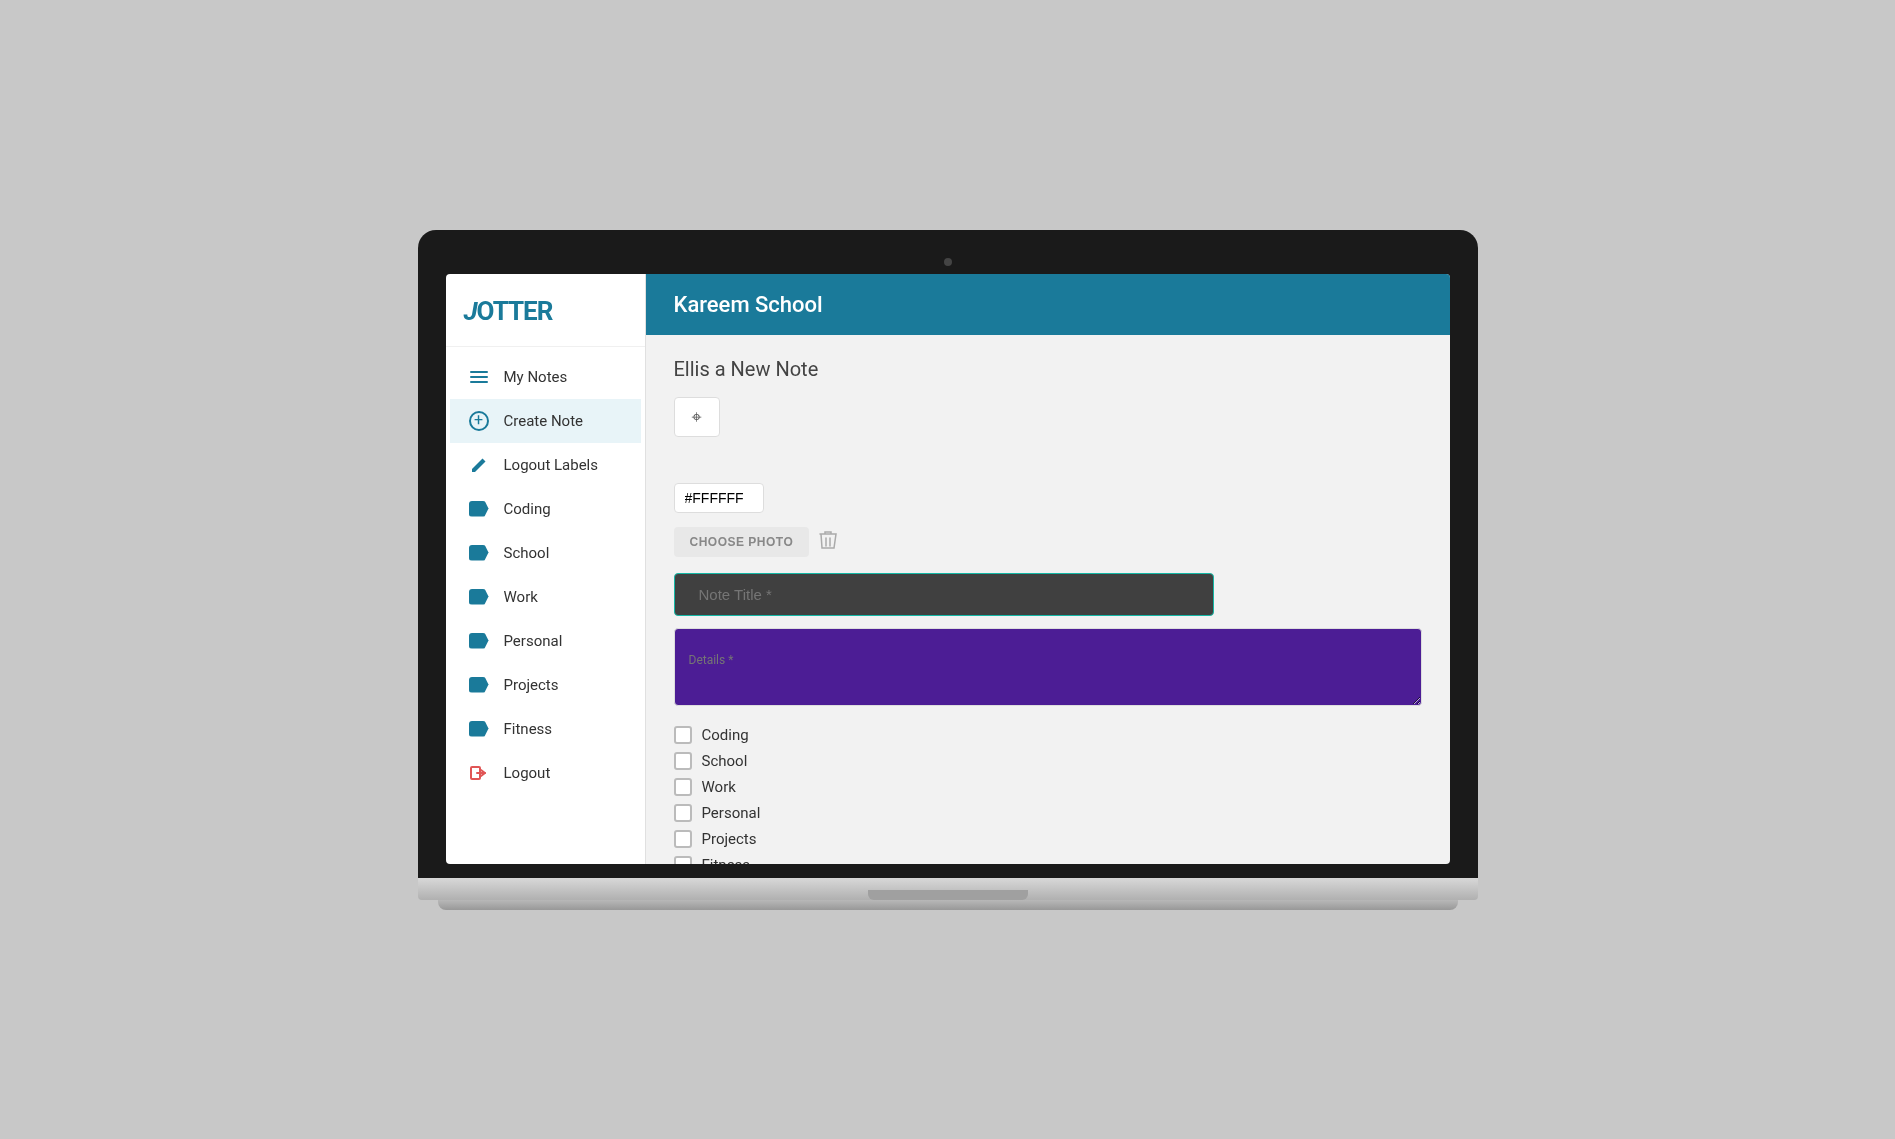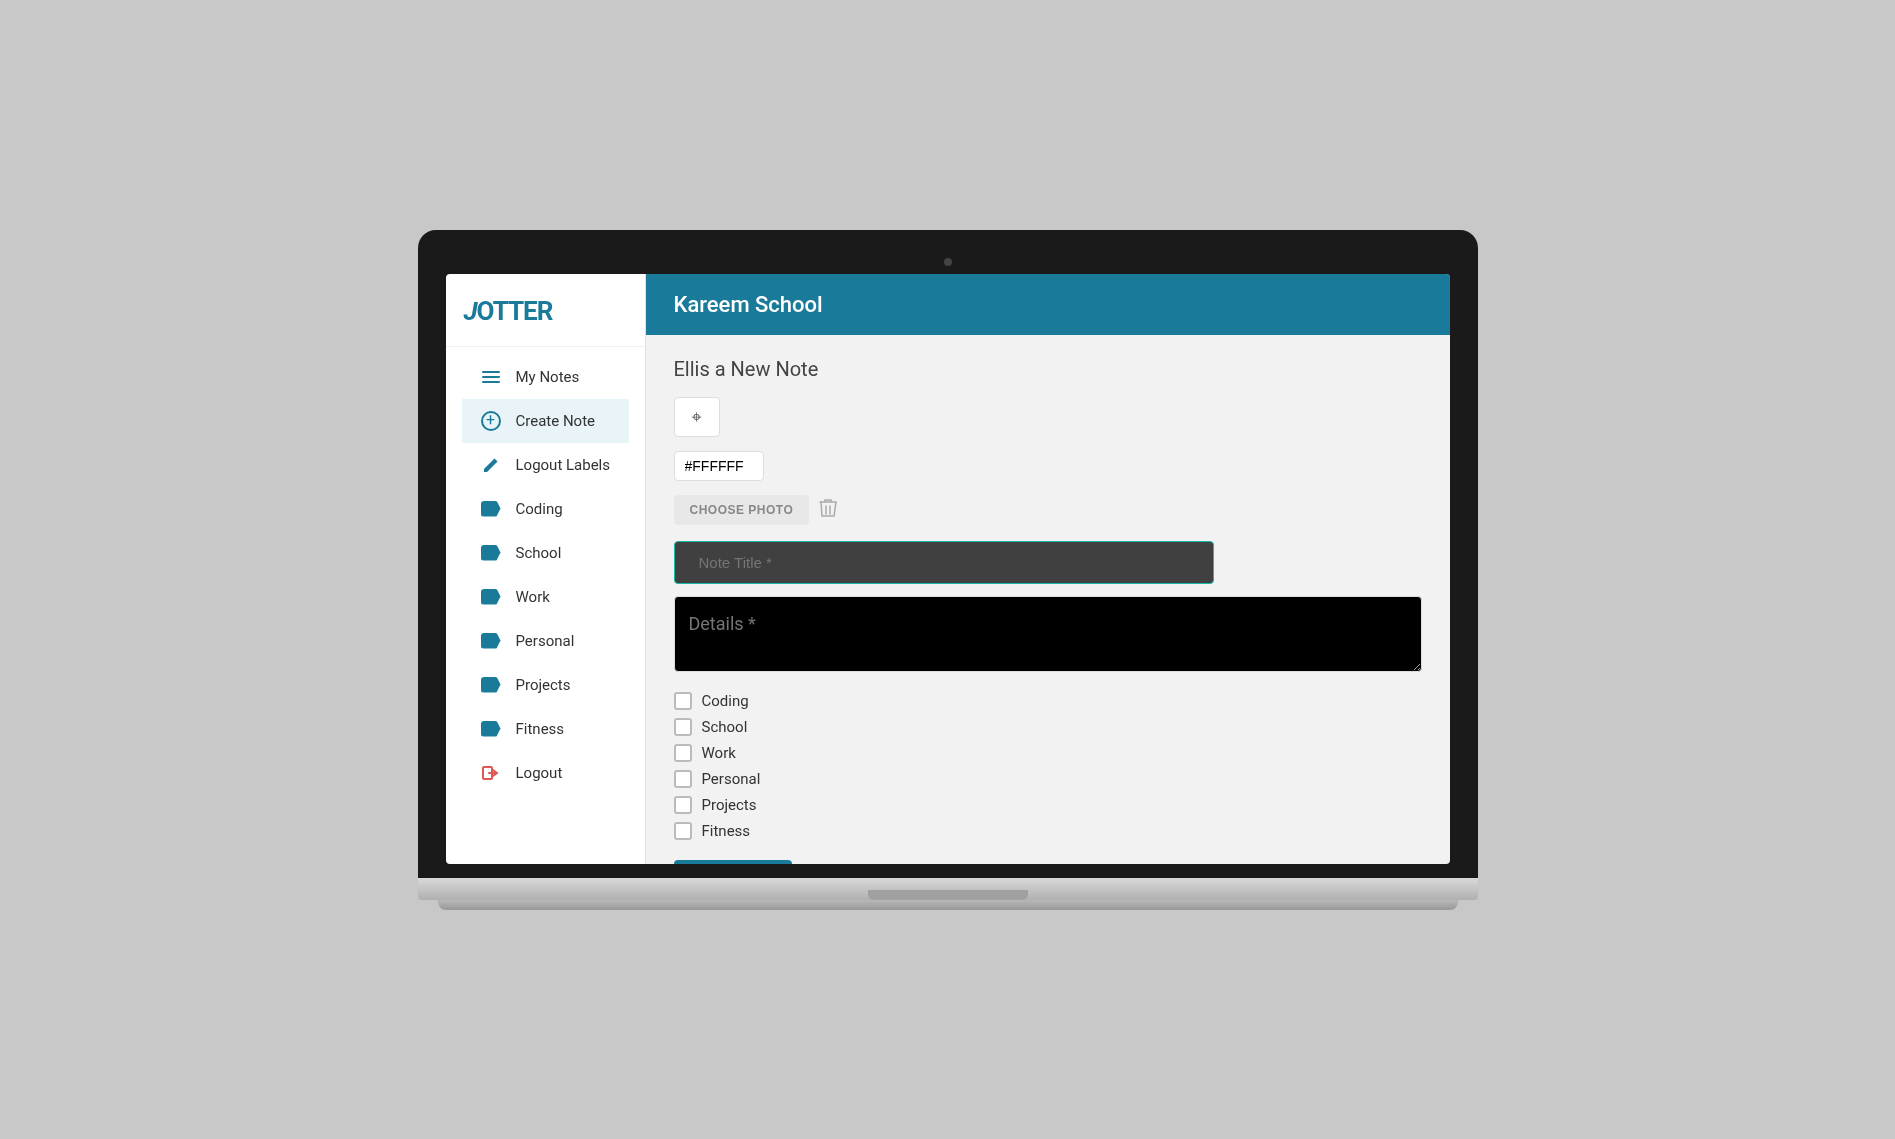--- a/index.html
+++ b/index.html
@@ -87,21 +87,21 @@
       color: #1a7a9a;
       letter-spacing: -1px;
     }
 
     .logo-text .logo-j {
       font-style: italic;
     }
 
     .sidebar-nav {
       flex: 1;
-      padding: 8px 16px;
+      padding: 8px 4px;
       overflow-y: auto;
     }
 
     .nav-item {
       display: flex;
       align-items: center;
       padding: 11px 18px;
       cursor: pointer;
       color: #333;
       font-size: 15px;
@@ -214,20 +214,21 @@
       margin-bottom: 14px;
     }
 
     .color-input {
       width: 90px;
       padding: 6px 10px;
       border: 1px solid #ddd;
       border-radius: 4px;
       font-size: 14px;
       background: white;
+      margin-top: 32px;
     }
 
     .photo-row {
       display: flex;
       align-items: center;
       gap: 10px;
       margin-bottom: 16px;
     }
 
     .choose-photo-btn {
@@ -259,26 +260,26 @@
       color: #999;
       background: #404040;
       margin-bottom: 12px;
       outline: none;
     }
 
     .details-textarea {
       width: 100%;
       max-width: 860px;
       min-height: 58px;
-      padding: 16px 14px;
+      padding: 24px 14px;
       border: 1px solid #ddd;
       border-radius: 4px;
-      font-size: 18px;
+      font-size: 12px;
       color: #999;
-      background: #000000;
+      background: #4c1d95;
       resize: vertical;
       outline: none;
       margin-bottom: 16px;
       font-family: inherit;
     }
 
     .labels-section {
       display: flex;
       flex-direction: column;
       gap: 8px;

